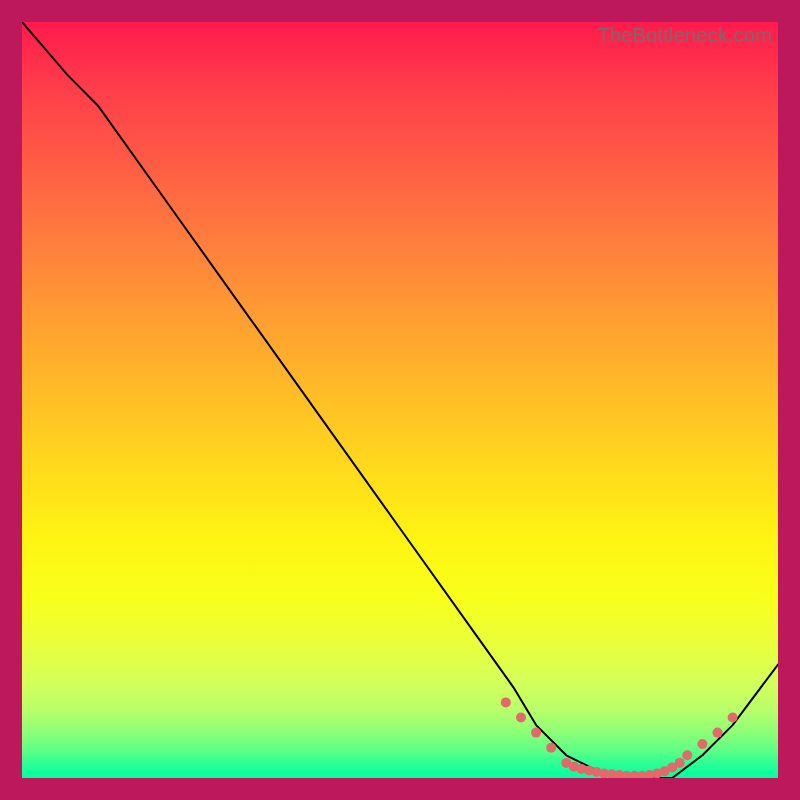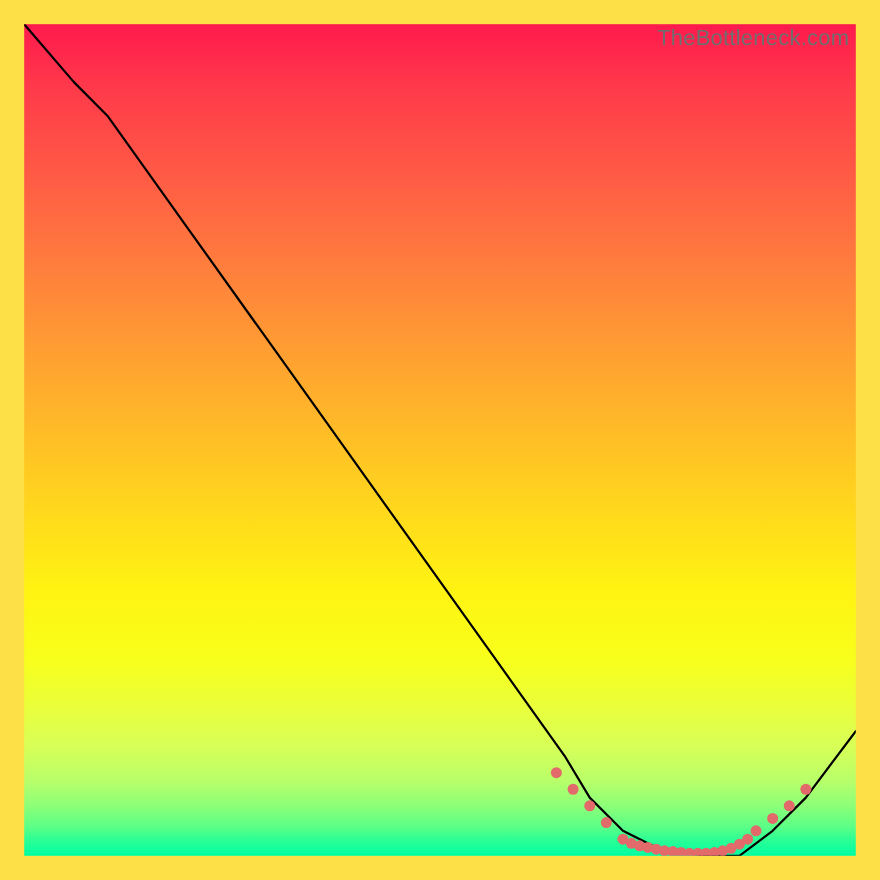--- a/index.html
+++ b/index.html
@@ -8,21 +8,21 @@
     width: 800px;
     height: 800px;
     background: #000;
     overflow: hidden;
     font-family: Arial, Helvetica, sans-serif;
   }
   .frame {
     position: relative;
     width: 800px;
     height: 800px;
-    background: #fde047;
+    background: #be185d;
   }
   .plot {
     position: absolute;
     left: 22px;
     top: 22px;
     width: 756px;
     height: 756px;
     
     background: linear-gradient(
       to bottom,

